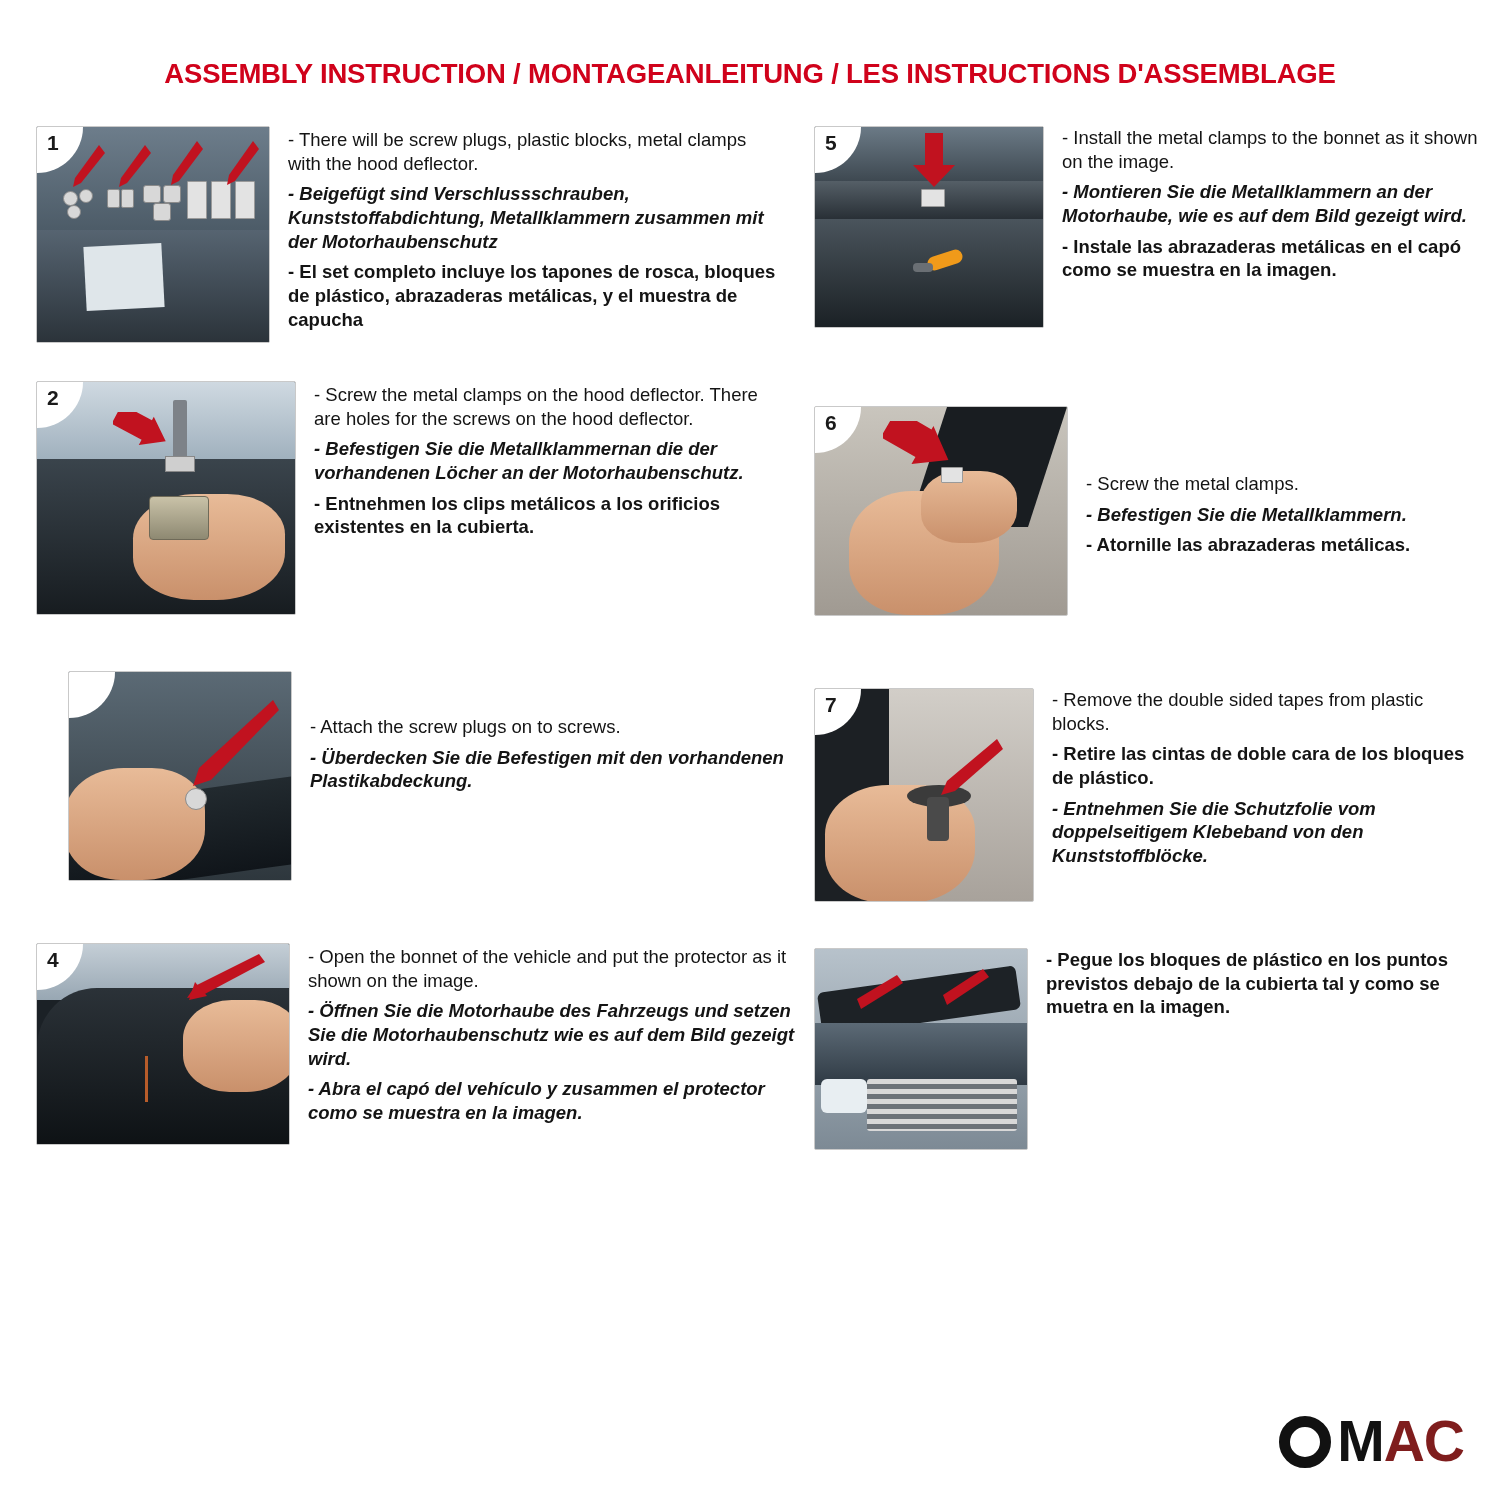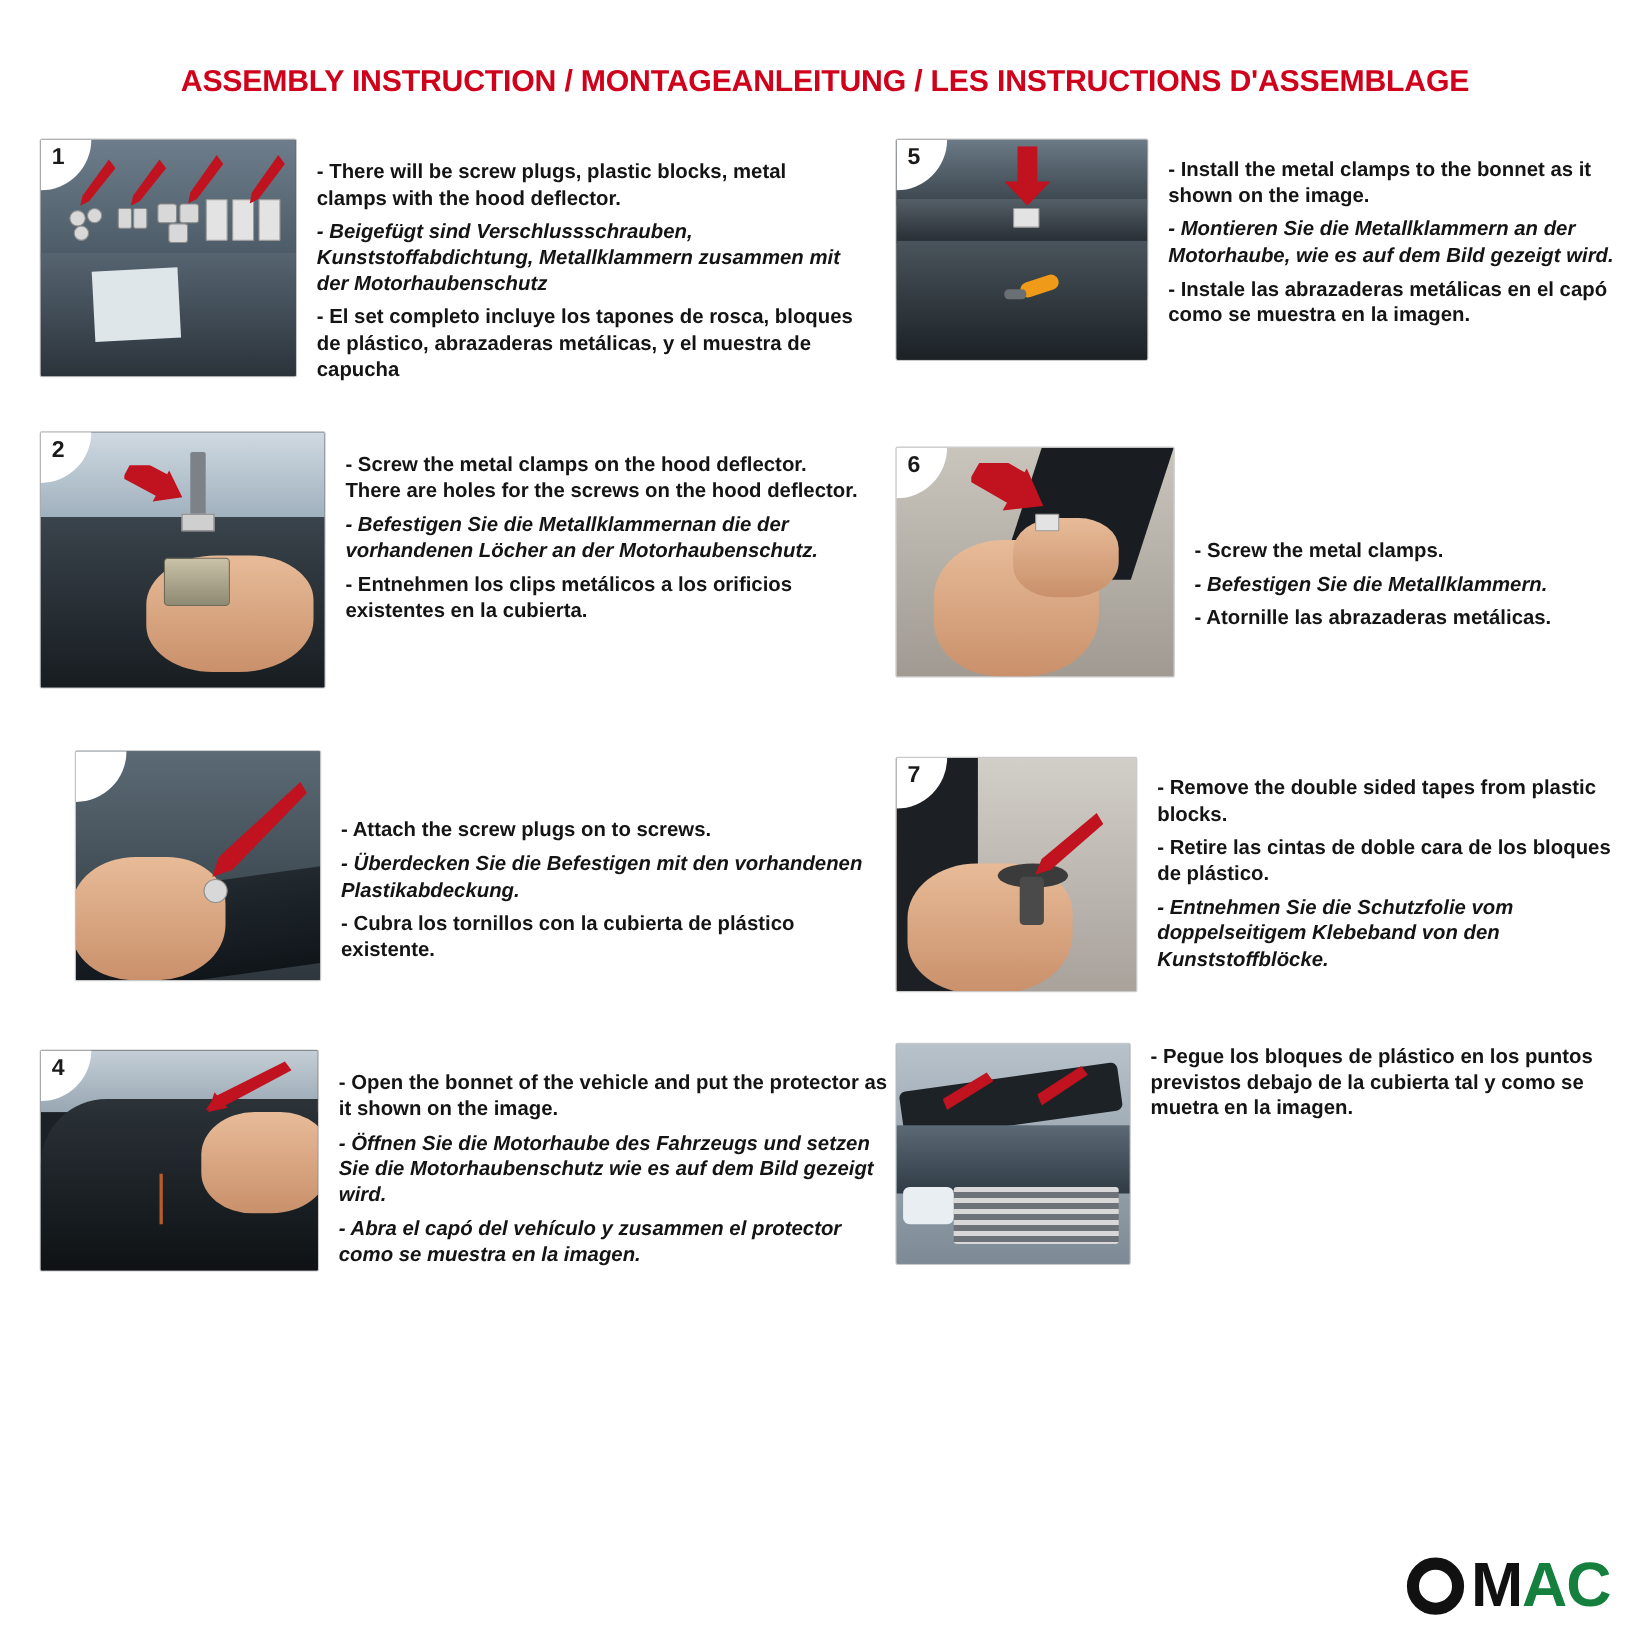--- a/index.html
+++ b/index.html
@@ -80,21 +80,21 @@
   .txt {
     padding-left: 18px;
     padding-top: 2px;
   }
   .line {
     font-size: 18.5px;
     line-height: 1.28;
     margin: 0 0 7px 0;
     color: #141414;
   }
-  .en { font-weight: bold; margin-top: 16px; }
+  .en { font-weight: normal; }
   .de { font-weight: bold; font-style: italic; }
   .es { font-weight: bold; }
 
   
   .sky {
     position: absolute; left: 0; right: 0; top: 0;
     background: linear-gradient(#b9c7d2, #8fa2b3);
   }
   .hoodDark {
     position: absolute; left: 0; right: 0; bottom: 0;
@@ -138,21 +138,21 @@
   }
   .logo .o {
     display: inline-block;
     width: 52px; height: 52px;
     border: 11px solid #111;
     border-radius: 50%;
     margin-right: 6px;
     box-sizing: border-box;
   }
   .logo .m { color: #111; }
-  .logo .ac { color: #15803d; }
+  .logo .ac { color: #7f1d1d; }
 </style>
 </head>
 <body>
 
 <div class="page">
 
   <div class="title">ASSEMBLY INSTRUCTION / MONTAGEANLEITUNG / LES INSTRUCTIONS D'ASSEMBLAGE</div>
 
   <div class="grid">
 
@@ -225,21 +225,20 @@
           <div class="bolt" style="left:116px;top:116px;width:20px;height:20px;border-radius:50%;"></div>
           <svg class="arrowSvg" style="left:104px;top:22px;" width="110" height="100" viewBox="0 0 110 100">
               <polygon points="100,6 106,16 38,86 20,92 26,74" fill="#c1121f"></polygon>
             </svg>
           <div class="corner"></div>
           <div class="num inner">3</div>
         </div>
         <div class="txt" style="width:490px;padding-top:44px;">
           <p class="line en">- Attach the screw plugs on to screws.</p>
           <p class="line de">- Überdecken Sie die Befestigen mit den vorhandenen Plastikabdeckung.</p>
-          <p class="line es">- Cubra los tornillos con la cubierta de plástico existente.</p>
         </div>
       </div>
 
       <div class="step">
         <div class="photo" style="width:252px;height:200px;background:#1b2126;">
           <div class="sky" style="height:28%;background:linear-gradient(#c4ced6,#98a7b3);"></div>
           <div style="position:absolute;left:0;top:44px;width:100%;height:156px;background:linear-gradient(#2b3238,#0e1215);border-top-left-radius:60px;"></div>
           <div class="hand" style="left:146px;top:56px;width:116px;height:92px;"></div>
           <div style="position:absolute;left:108px;top:112px;width:3px;height:46px;background:#b75c2a;"></div>
           <svg class="arrowSvg" style="left:150px;top:8px;" width="80" height="54" viewBox="0 0 80 54">

